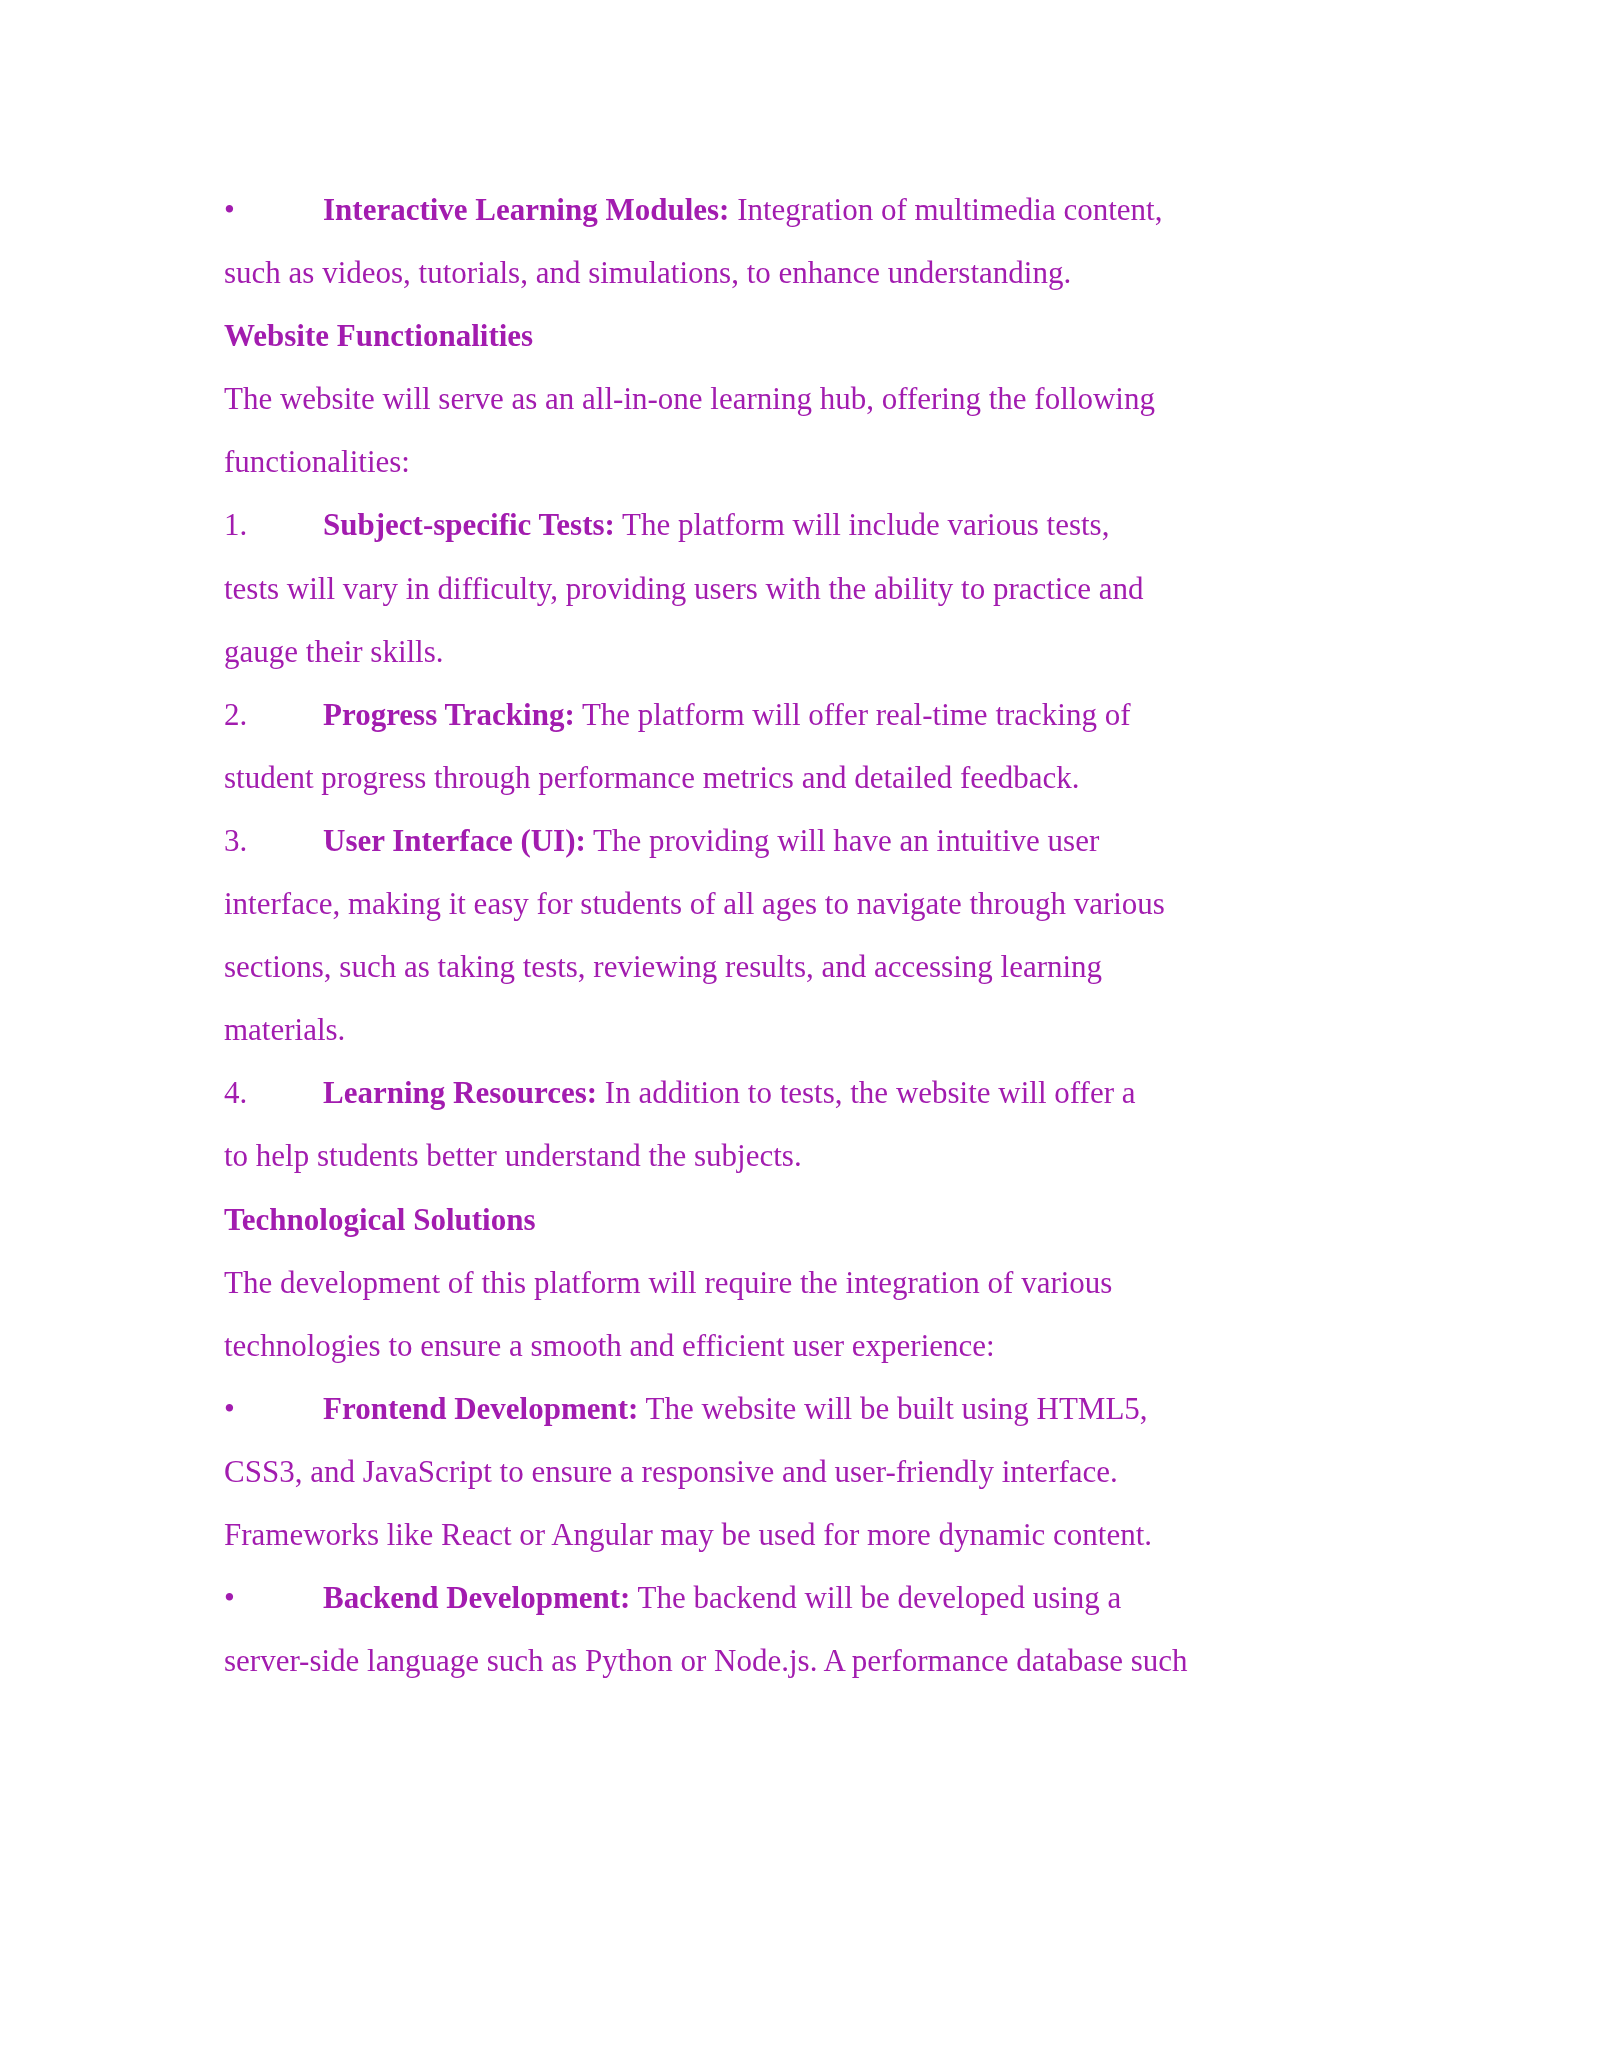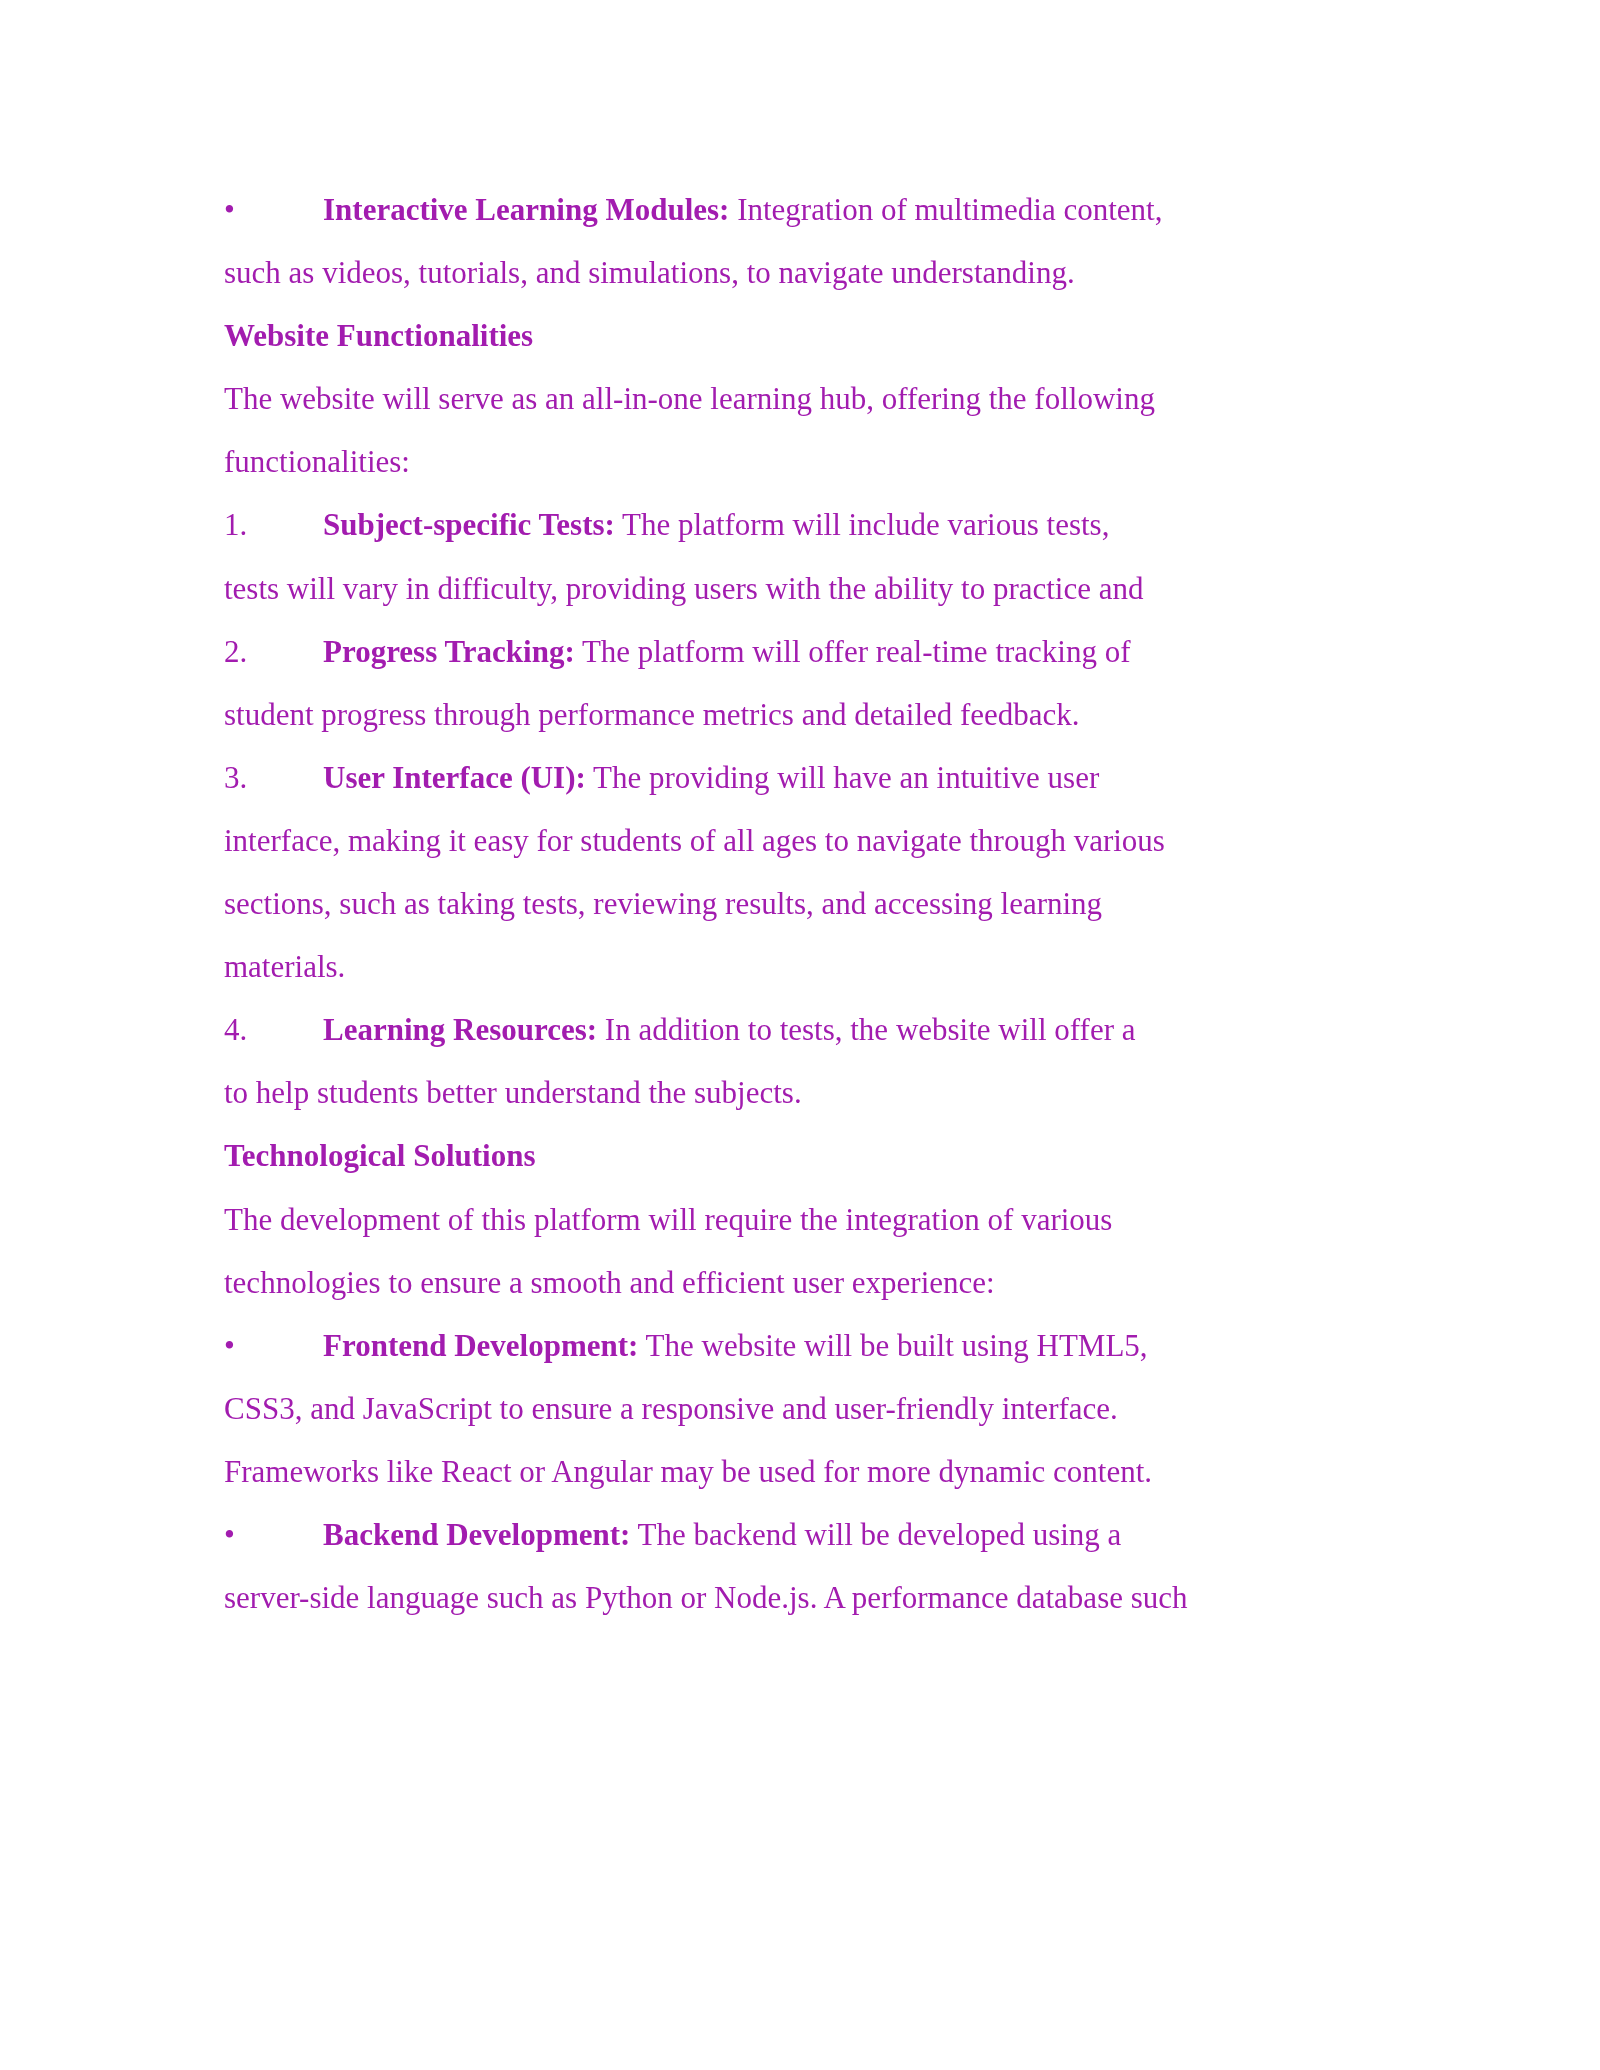--- a/index.html
+++ b/index.html
@@ -44,26 +44,27 @@
   .line b {
     font-weight: 700;
   }
 </style>
 </head>
 <body>
 
 <div class="page">
   <div class="doc" id="doc">
       <div class="line bullet"><span class="marker">•</span><b>Interactive Learning Modules:</b><span> Integration of multimedia content,</span></div>
-      <div class="line plain"><span>such as videos, tutorials, and simulations, to navigate understanding.</span></div>
+      <div class="line plain"><span>such as videos, tutorials, and simulations, to enhance understanding.</span></div>
       <div class="line heading"><span>Website Functionalities</span></div>
       <div class="line plain"><span>The website will serve as an all-in-one learning hub, offering the following</span></div>
       <div class="line plain"><span>functionalities:</span></div>
       <div class="line numbered"><span class="marker">1.</span><b>Subject-specific Tests:</b><span> The platform will include various tests,</span></div>
       <div class="line plain"><span>tests will vary in difficulty, providing users with the ability to practice and</span></div>
+      <div class="line plain"><span>gauge their skills.</span></div>
       <div class="line numbered"><span class="marker">2.</span><b>Progress Tracking:</b><span> The platform will offer real-time tracking of</span></div>
       <div class="line plain"><span>student progress through performance metrics and detailed feedback.</span></div>
       <div class="line numbered"><span class="marker">3.</span><b>User Interface (UI):</b><span> The providing will have an intuitive user</span></div>
       <div class="line plain"><span>interface, making it easy for students of all ages to navigate through various</span></div>
       <div class="line plain"><span>sections, such as taking tests, reviewing results, and accessing learning</span></div>
       <div class="line plain"><span>materials.</span></div>
       <div class="line numbered"><span class="marker">4.</span><b>Learning Resources:</b><span> In addition to tests, the website will offer a</span></div>
       <div class="line plain"><span>to help students better understand the subjects.</span></div>
       <div class="line heading"><span>Technological Solutions</span></div>
       <div class="line plain"><span>The development of this platform will require the integration of various</span></div>

